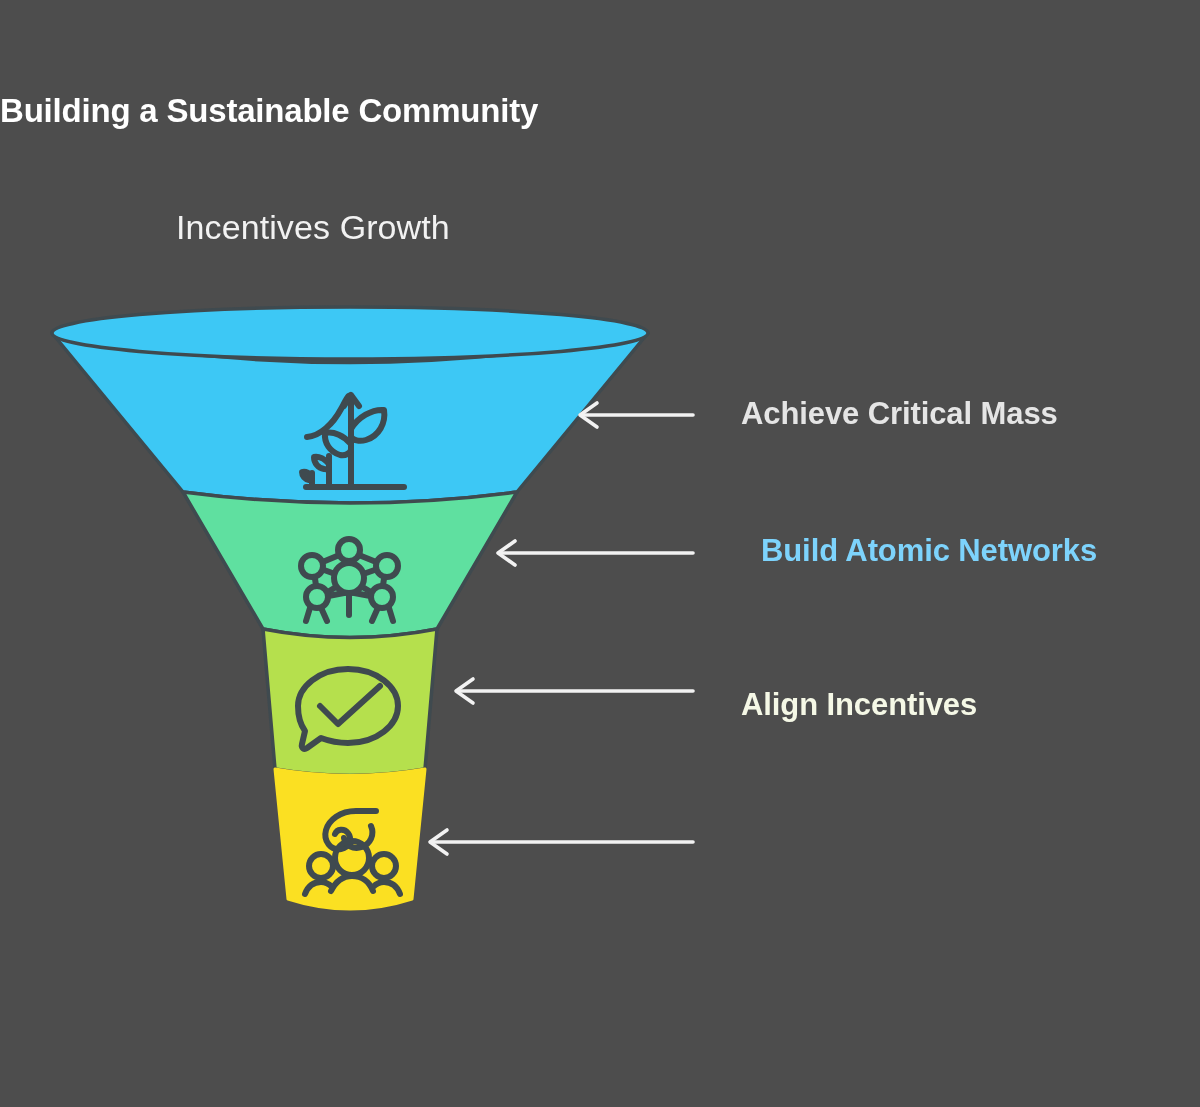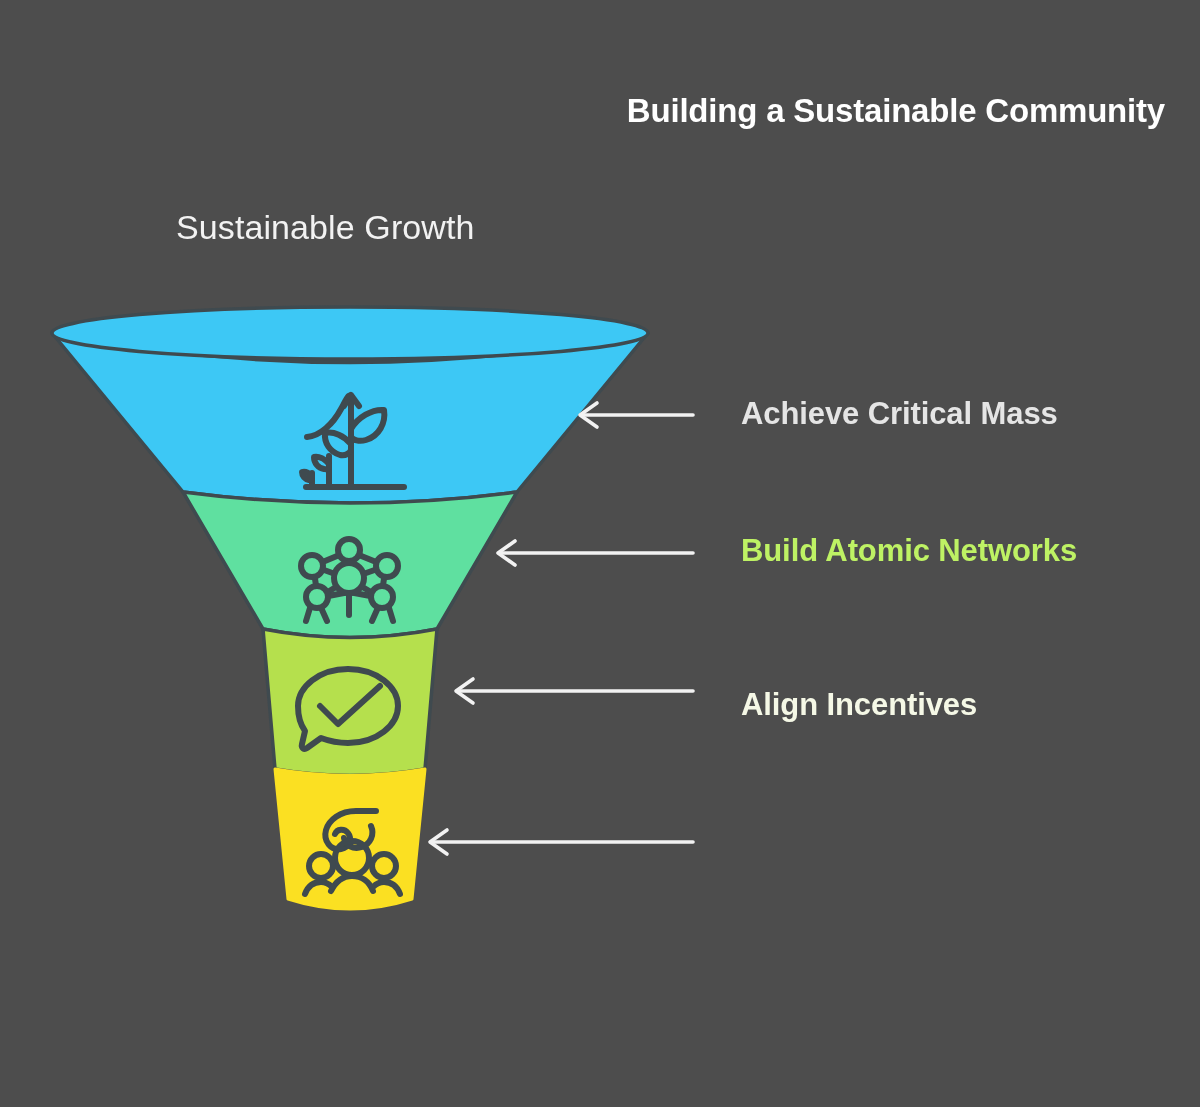--- a/index.html
+++ b/index.html
@@ -18,21 +18,21 @@
     position: relative;
     width: 1200px;
     height: 1107px;
     background: #4d4d4d;
   }
   .chart-title {
     position: absolute;
     top: 92px;
     left: 0;
     width: 1165px;
-    text-align: right;
+    text-align: left;
     color: #ffffff;
     font-size: 33px;
     font-weight: bold;
     letter-spacing: -0.2px;
     font-family: "Liberation Sans", sans-serif;
   }
   .funnel-caption {
     position: absolute;
     top: 208px;
     left: 176px;
@@ -60,21 +60,21 @@
   #label-2 { top: 671px; left: 741px; color: #f5f8e6; }
   #label-3 { top: 808px; left: 741px; color: #fbf8dd; }
 </style>
 </head>
 <body style="background: rgb(77, 77, 77);">
 
 <div id="root" style="background: rgb(77, 77, 77);">
 
   <div class="chart-title">Building a Sustainable Community</div>
 
-  <div class="funnel-caption">Sustainable Growth</div>
+  <div class="funnel-caption">Incentives Growth</div>
 
   <svg class="funnel-svg" viewBox="0 0 1200 1107">
     <defs>
       <clipPath id="clip-stage-0">
         <path d="M 52,333 L 183,490 Q 350,512 517,490 L 648,333 Q 350,392 52,333 Z"></path>
       </clipPath>
       <clipPath id="clip-stage-1">
         <path d="M 183,490 Q 350,512 517,490 L 437,628 Q 350,645 263,628 Z"></path>
       </clipPath>
       <clipPath id="clip-stage-2">
@@ -173,16 +173,16 @@
         <polyline points="473,679 456,691 473,703"></polyline>
       </g>
       <g>
         <line x1="693" y1="842" x2="432" y2="842"></line>
         <polyline points="447,830 430,842 447,854"></polyline>
       </g>
     </g>
   </svg>
 
   <div class="stage-label" id="label-0" style="color: #e5e5e5;">Achieve Critical Mass</div>
-  <div class="stage-label" id="label-1" style="color: #bef264;">Build Atomic Networks</div>
+  <div class="stage-label" id="label-1" style="color: #7dd3fc; margin-left: 20px;">Build Atomic Networks</div>
   <div class="stage-label" id="label-2" style="color: rgb(245, 248, 230); margin-top: 16px;">Align Incentives</div>
 
 </div>
 
 </body></html>

